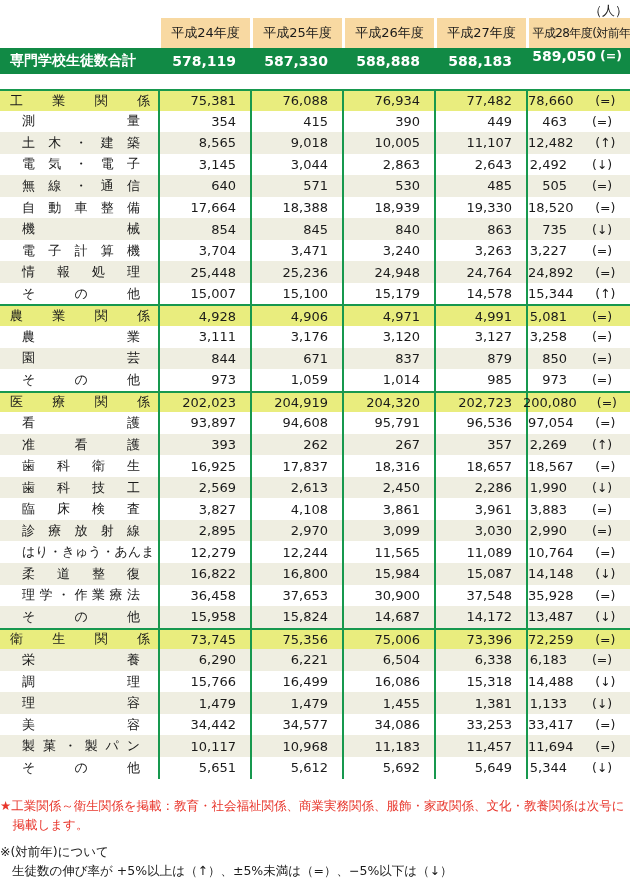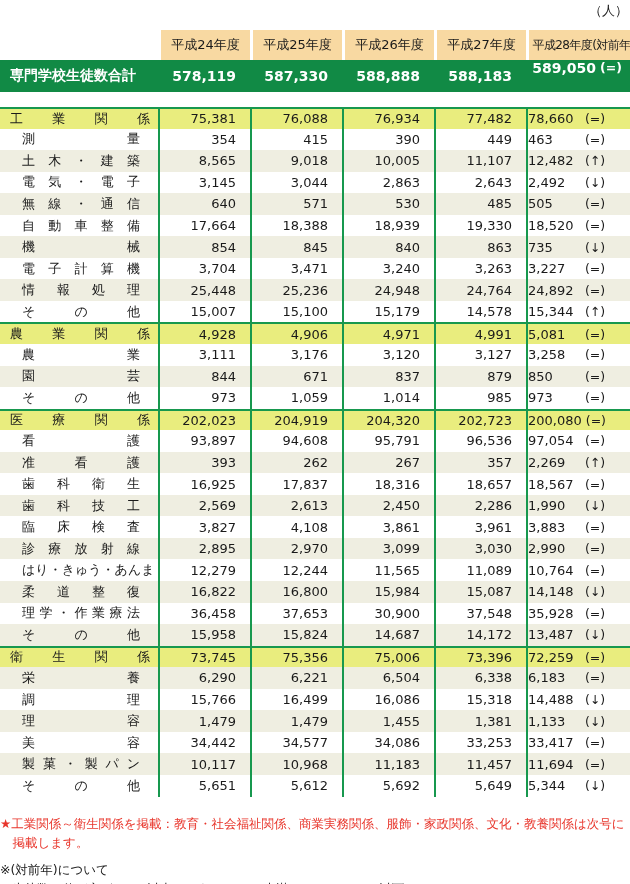--- a/index.html
+++ b/index.html
@@ -23,36 +23,35 @@
   
   .unit{
     text-align:right;font-size:13px;padding:2px 2px 0 0;height:18px;
   }
 
   
   .header-row{
     display:grid;
     grid-template-columns:158px 92px 92px 92px 92px 104px;
     height:30px;
-    margin-top:12px;
   }
   .hspacer{background:#fff;}
   .hcell{
     background:var(--peach);
     border-left:3px solid #fff;
     display:flex;align-items:center;justify-content:center;
     font-size:13px;white-space:nowrap;
   }
   .hcell:last-child{font-size:12px;letter-spacing:-0.6px;padding-left:8px;}
 
   
   .total-row{
     display:grid;
     grid-template-columns:158px 92px 92px 92px 92px 104px;
-    height:32px;background:var(--green-bg);
+    height:26px;background:var(--green-bg);
     color:#fff;font-weight:bold;font-size:14px;
   }
   .total-row .tlabel{display:flex;align-items:center;padding-left:10px;font-size:14px;white-space:nowrap;}
   .total-row .tnum{display:flex;align-items:center;justify-content:flex-end;padding-right:14px;}
   .total-row .tlast{display:flex;align-items:flex-start;justify-content:flex-end;padding-right:4px;}
 
   
   .main-table{margin-top:15px;}
   .trow{
     display:grid;
@@ -65,23 +64,24 @@
   .trow.bg-beige{background:var(--beige);}
   .trow .c{
     display:flex;align-items:center;height:100%;
   }
   .trow .c.num{
     justify-content:flex-end;padding-right:14px;
     border-left:2px solid var(--green-line);
     white-space:nowrap;
   }
   .trow .c.last{
-    justify-content:space-between;padding-right:20px;
+    justify-content:flex-end;padding-right:13px;
     border-left:2px solid var(--green-line);
     white-space:nowrap;
+    gap:20px;
   }
   .chg{display:inline-block;width:30px;text-align:center;font-size:12.5px;}
   .trow .c.label{
     justify-content:space-between;
     padding:0 18px 0 22px;
   }
   .trow.section .c.label{padding:0 8px 0 10px;}
 
   
   .note-red{

